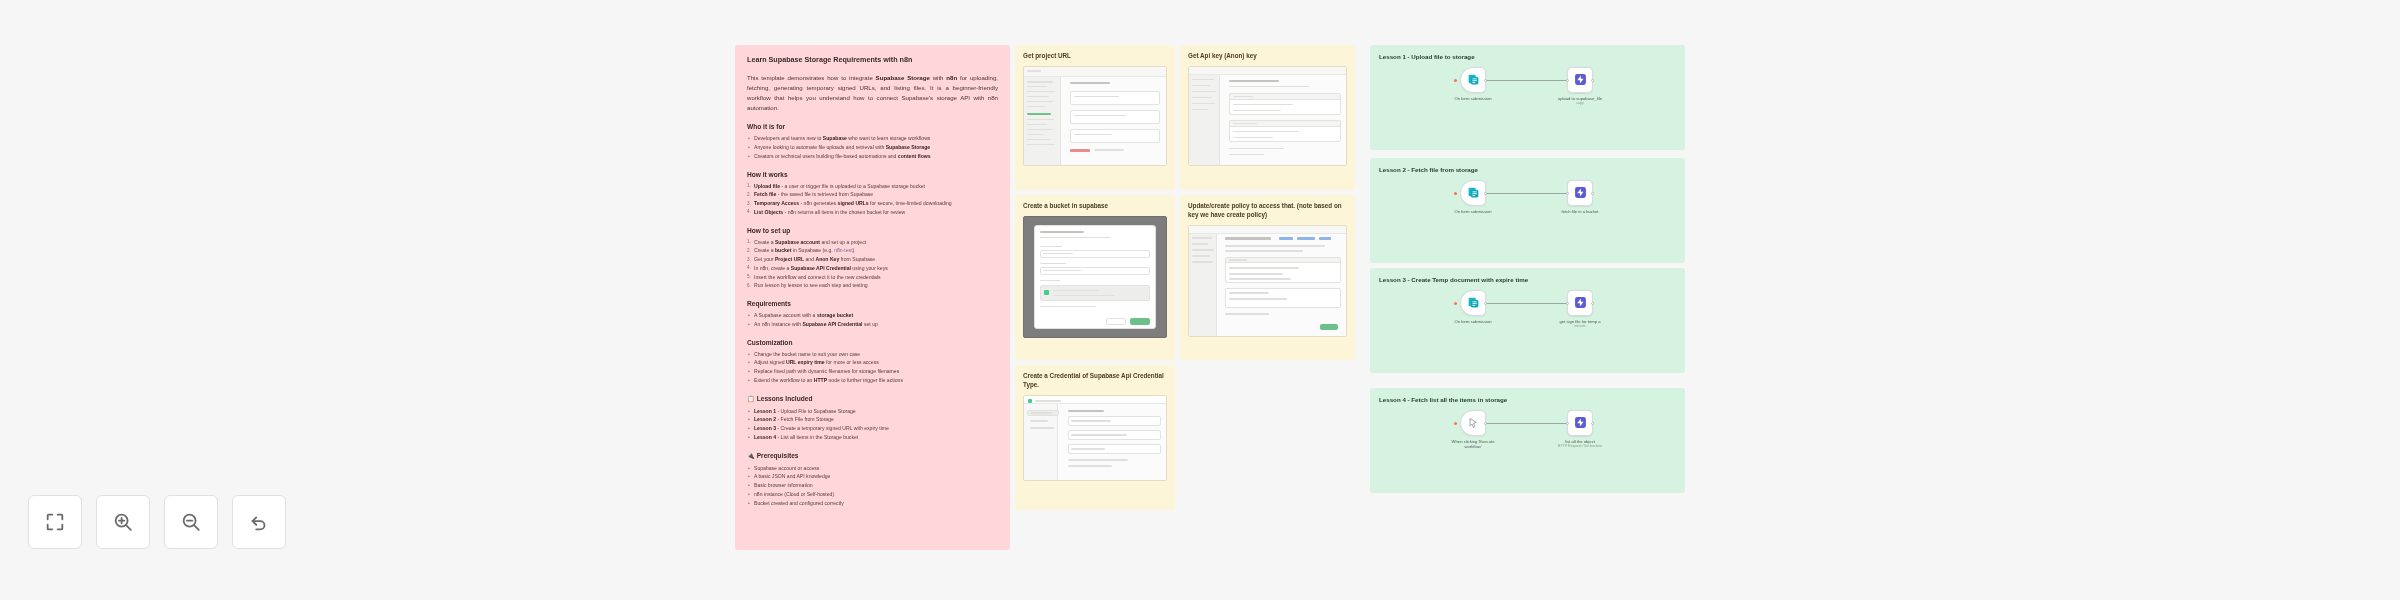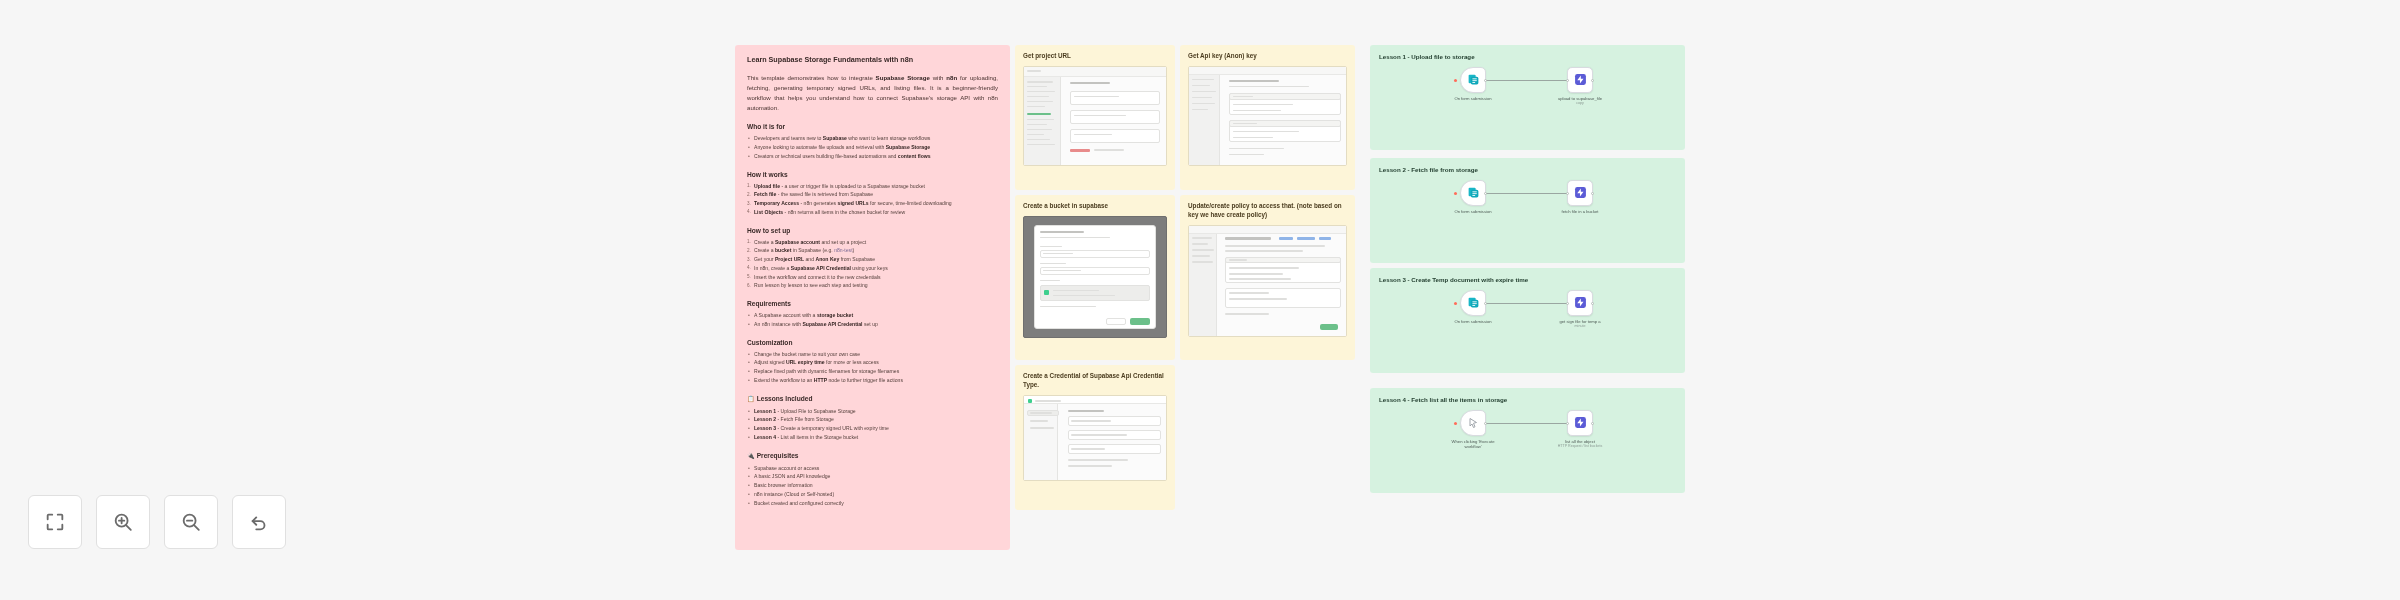--- a/index.html
+++ b/index.html
@@ -130,21 +130,21 @@
     cursor: pointer;
   }
   .tb-btn svg { display: block; }
 </style>
 </head>
 <body>
 
 <div id="canvas">
 
   <div class="note note-pink" id="doc-note">
-    <div class="note-title">Learn Supabase Storage Fundamentals with n8n</div>
+    <div class="note-title">Learn Supabase Storage Requirements with n8n</div>
     <div class="doc-intro">
       This template demonstrates how to integrate <b>Supabase Storage</b> with <b>n8n</b> for
       uploading, fetching, generating temporary signed URLs, and listing files. It is a
       beginner-friendly workflow that helps you understand how to connect
       Supabase's storage API with n8n automation.
     </div>
 
     <div class="doc-sec">
       <div class="doc-h">Who it is for</div>
       <ul class="doc-list">

